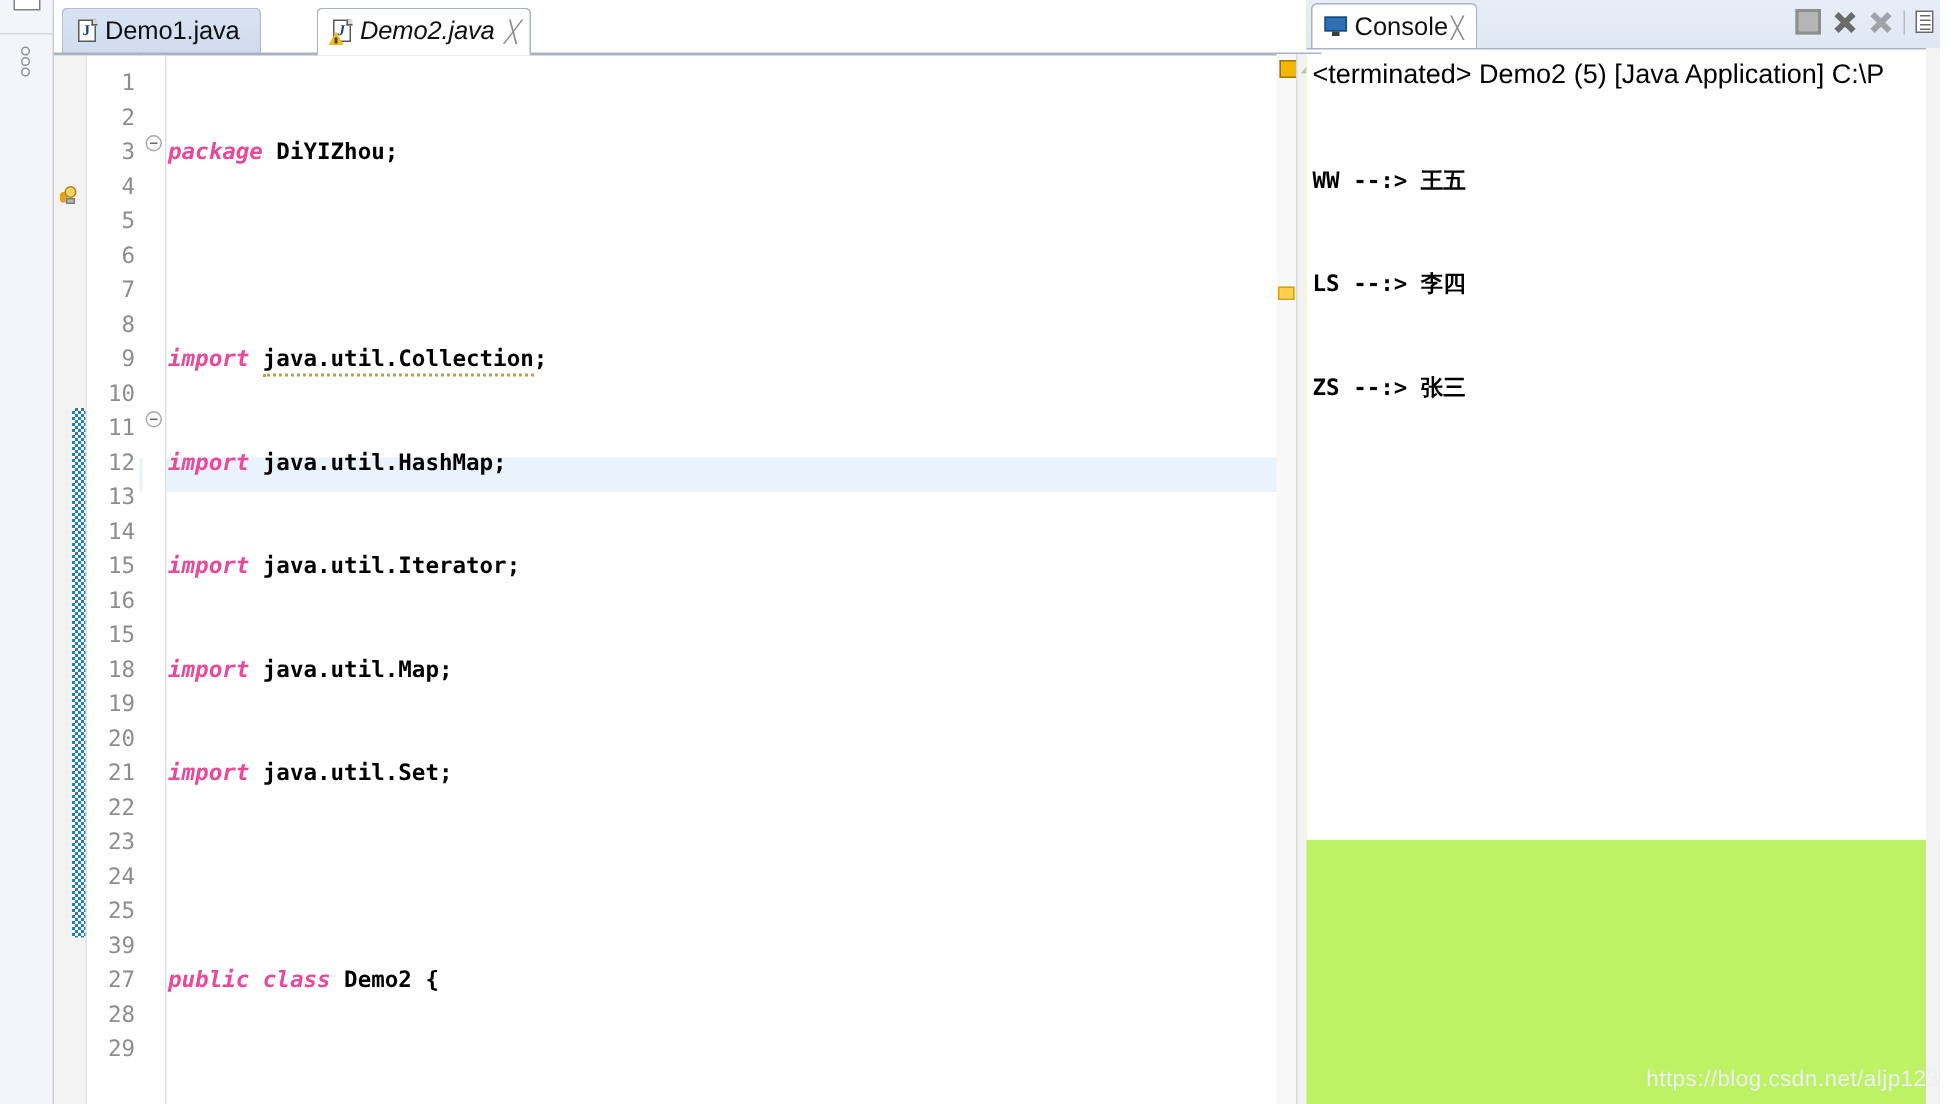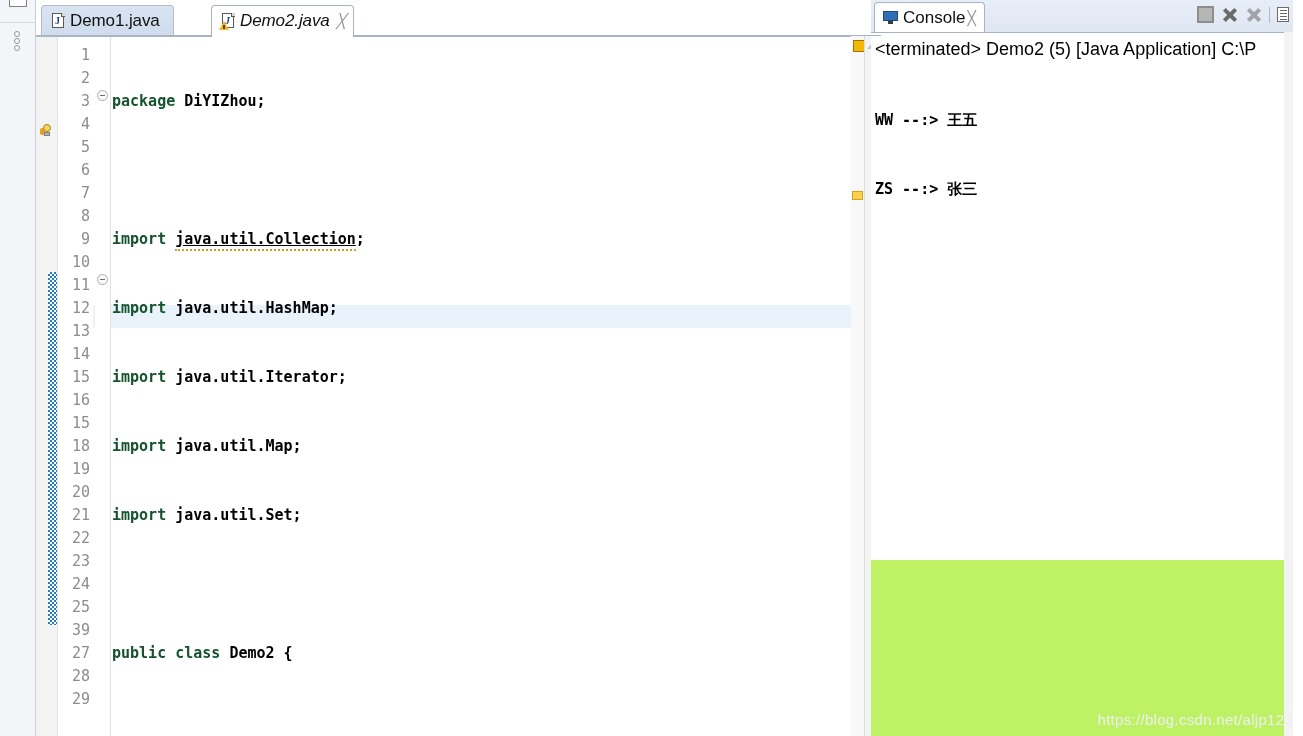--- a/index.html
+++ b/index.html
@@ -158,25 +158,24 @@
     position:absolute;left:76px;top:0;width:769px;height:700px;
     padding-top:7px;box-sizing:border-box;
     font-family:"DejaVu Sans Mono","Liberation Mono",monospace;
     font-size:15px;line-height:23px;
     color:#000000;white-space:pre;
   }
   #code-lines .cl{height:23px;font-weight:bold;}
   #hl-row{
     position:absolute;left:0;top:268px;width:845px;height:23px;background:#eaf2fb;z-index:0;
   }
-  .kw{color:#14532d;}
+  .kw{color:#ec4899;font-style:italic;}
   .sqig{
     border-bottom:2px dotted #c9a227;
     padding-bottom:1px;
-    text-decoration:underline;
   }
 
   
   #scroll-col{
     position:absolute;right:0;top:36px;width:17px;height:700px;
     background:#f3f3f3;border-left:1px solid #dcdcdc;box-sizing:border-box;
   }
   #ruler-col{
     position:absolute;right:17px;top:36px;width:13px;height:700px;
     background:#f8f8f8;
@@ -419,19 +418,20 @@
       <span class="tb-icon tb-xx"></span>
       <span class="tb-div"></span>
       <span class="tb-icon tb-list"></span>
     </div>
   </div>
 
   <div id="console-body">
     <div id="console-header">&lt;terminated&gt; Demo2 (5) [Java Application] C:\P</div>
     <div id="console-out">
       <div>WW --:&gt; 王五</div>
+      <div>LS --:&gt; 李四</div>
       <div>ZS --:&gt; 张三</div>
     </div>
   </div>
   <div id="console-scroll"></div>
 </div>
 
 <div id="watermark">https://blog.csdn.net/aljp123</div>
 
 </body></html>

